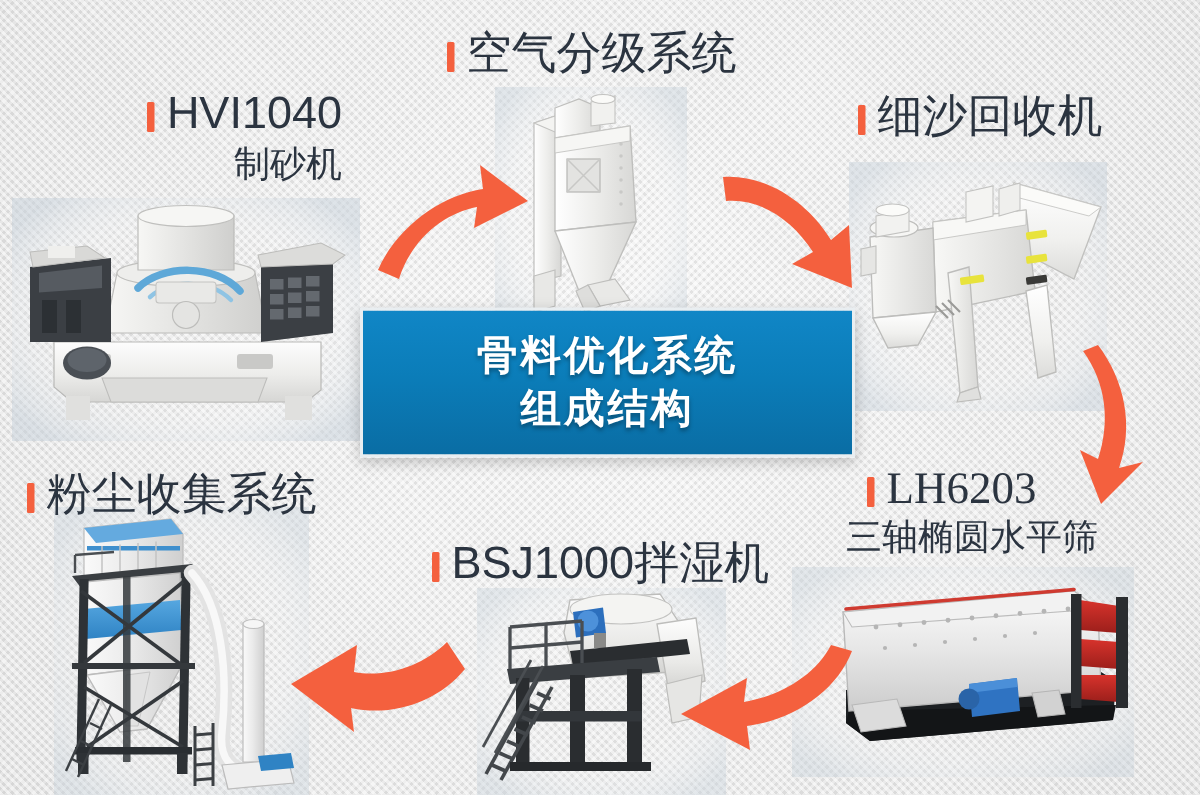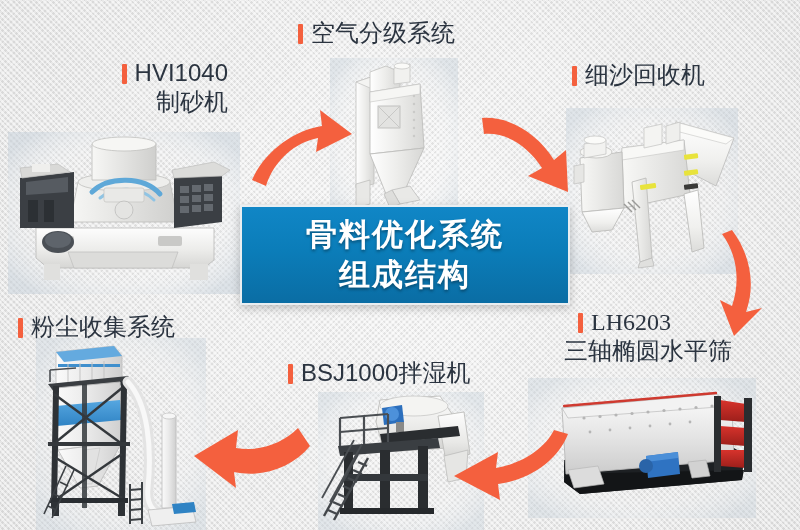--- a/index.html
+++ b/index.html
@@ -15,21 +15,21 @@
       repeating-linear-gradient(-45deg, rgba(180,180,180,.28) 0 2px, rgba(0,0,0,0) 2px 4px),
       radial-gradient(circle at 50% 45%, #f7f7f7 0%, #ededed 55%, #e4e4e4 100%);
   }
   
   .lab{position:absolute;color:#2b3440;line-height:1.22;white-space:nowrap;}
   .lab .ln{display:block;}
   .bar{
     display:inline-block;width:5px;height:20px;background:#F4603E;
     vertical-align:-3px;margin-right:8px;border-radius:1px;
   }
-  .lab-l1{font-size:24px;font-weight:400;}
+  .lab-l1{font-size:30px;font-weight:400;}
   .lab-l2{font-size:24px;font-weight:400;}
 
   #lab-sandmaker{left:58px;top:58px;text-align:right;width:170px;}
   #lab-sandmaker .ln:nth-child(2){margin-left:10px;}
   #lab-classifier{left:298px;top:18px;}
   #lab-recovery{left:572px;top:60px;}
   #lab-screen{left:578px;top:308px;text-align:left;font-family:Liberation Serif, serif;}
   #lab-screen .ln:nth-child(2){margin-left:-14px;}
   #lab-mixer{left:288px;top:358px;}
   #lab-dust{left:18px;top:312px;}
@@ -37,21 +37,21 @@
   
   #center-panel{
     position:absolute;left:240px;top:205px;width:330px;height:100px;
     background:linear-gradient(180deg,#1086c6 0%,#0b7db9 45%,#0a6da4 100%);
     border:2px solid #e9eef1;
     box-shadow:0 3px 9px rgba(0,0,0,.22);
     display:flex;flex-direction:column;align-items:center;justify-content:center;
     box-sizing:border-box;
   }
   #center-panel .tl{
-    color:#ffffff;font-size:31px;font-weight:bold;letter-spacing:2px;line-height:1.28;
+    color:#ffffff;font-size:27px;font-weight:bold;letter-spacing:2px;line-height:1.28;
     text-shadow:0 2px 3px rgba(0,0,0,.35);
   }
 
   
   .arrow{position:absolute;}
   .arrow svg{display:block;overflow:visible;}
   .arrow svg path{fill:#F4603E;}
 
   
   .mach{position:absolute;}

